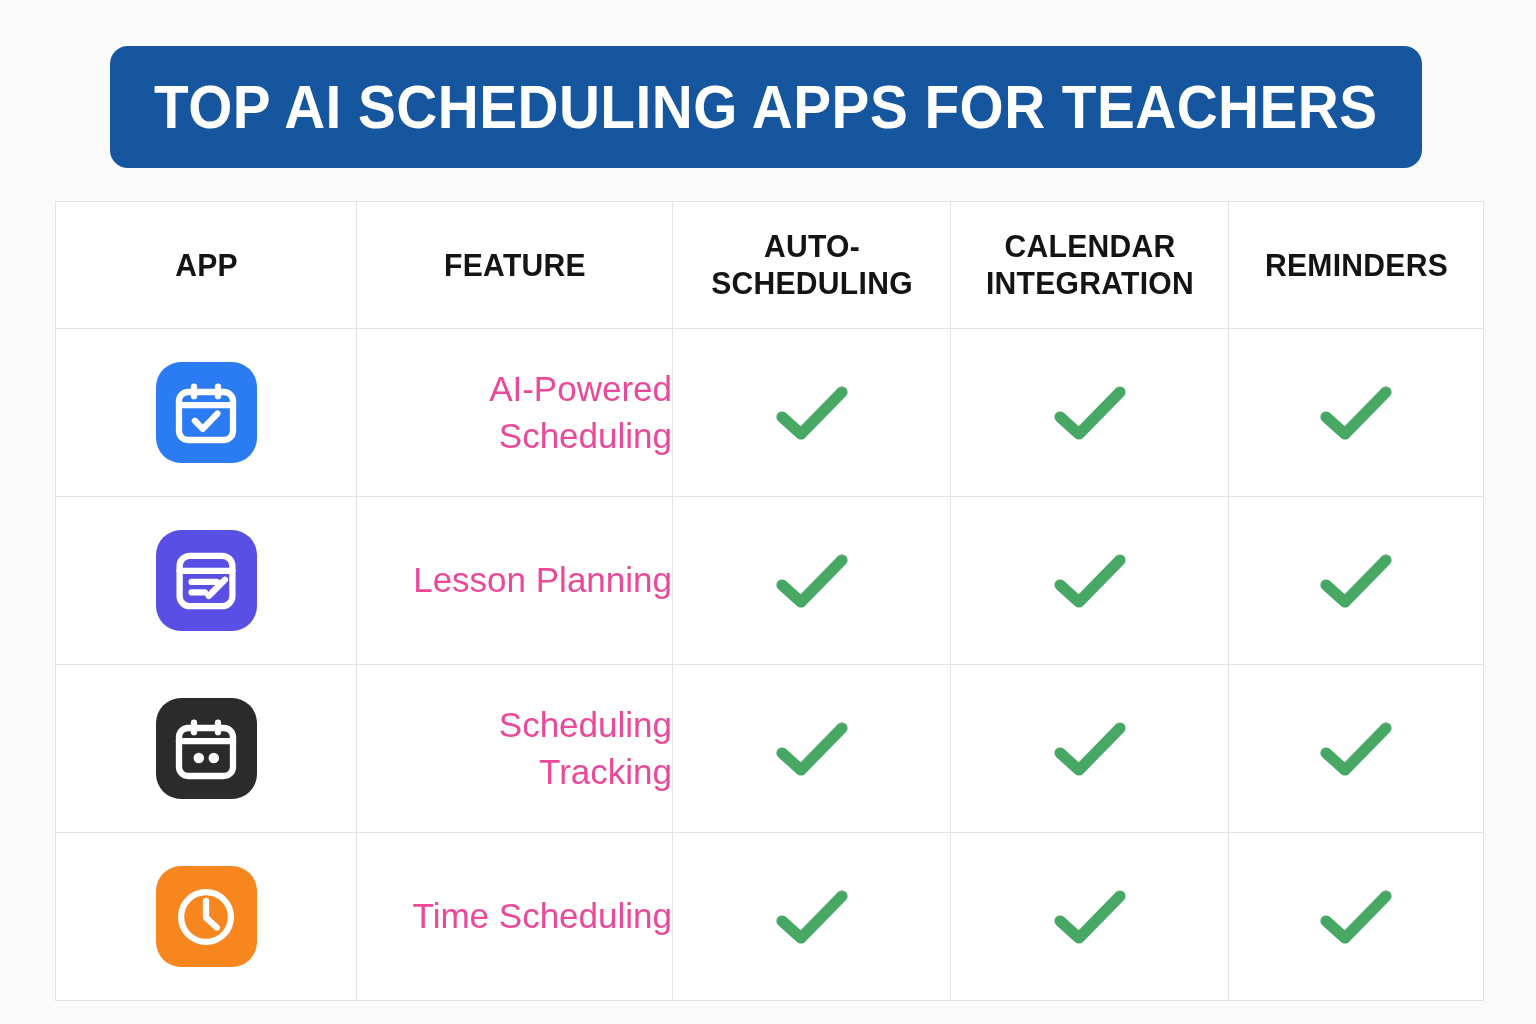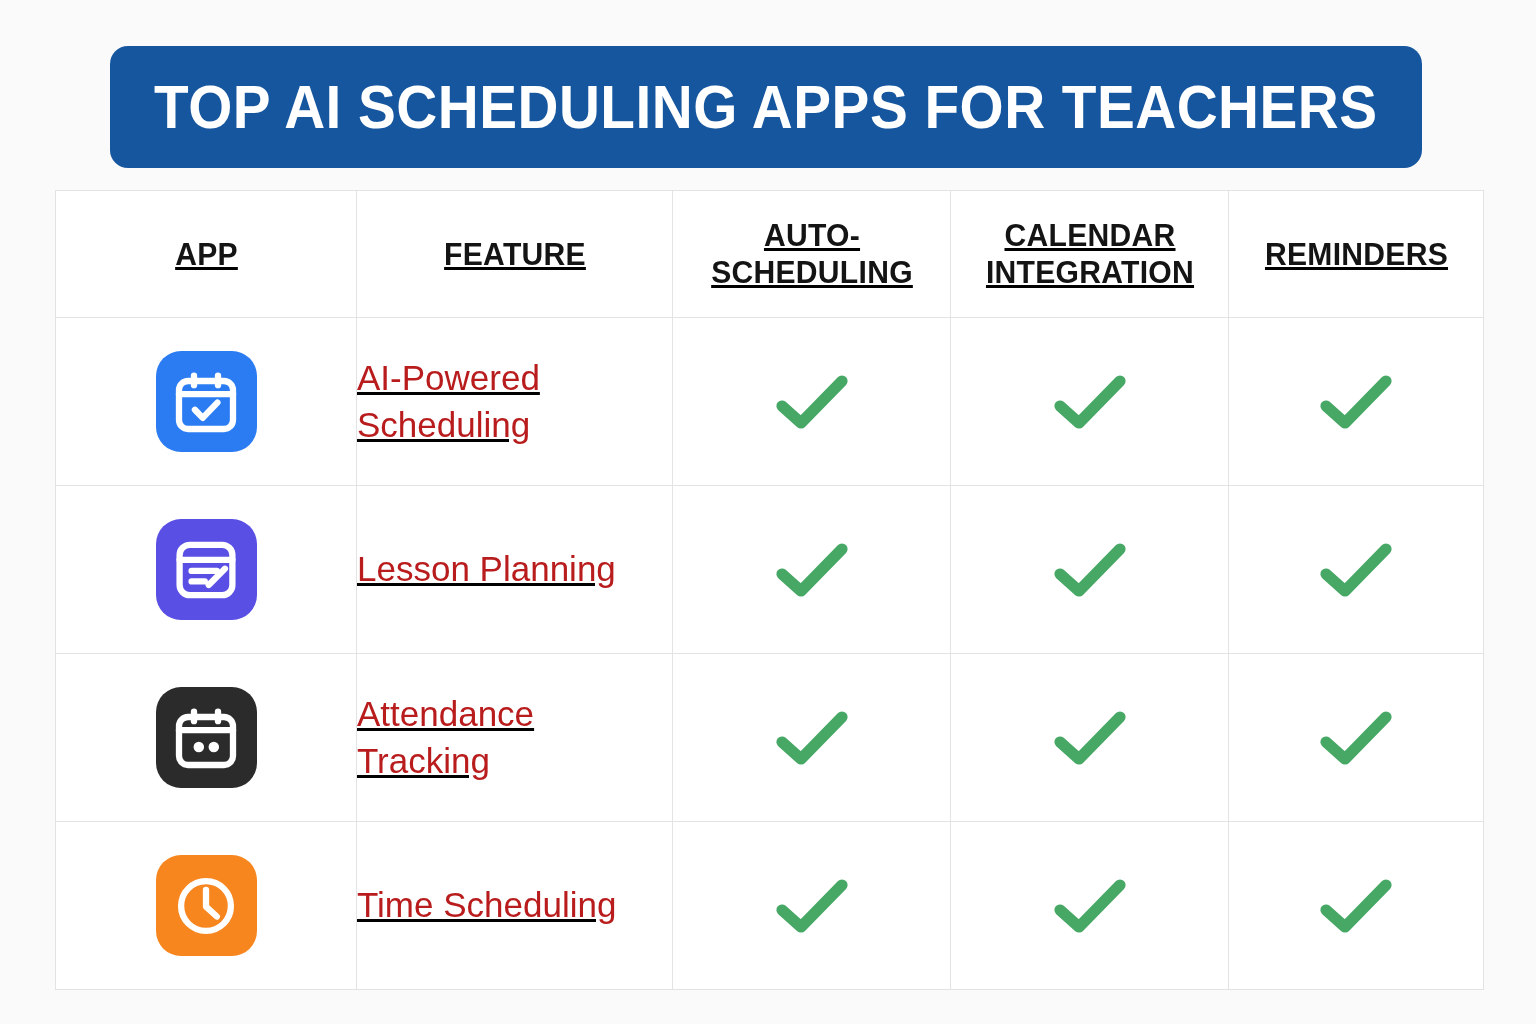--- a/index.html
+++ b/index.html
@@ -44,26 +44,25 @@
     line-height: 1;
     transform: scaleX(0.93);
     white-space: nowrap;
     text-align: center;
   }
 
   
   .table {
     position: absolute;
     left: 55px;
-    top: 190px;
+    top: 201px;
     width: 1428px;
     border-collapse: collapse;
     table-layout: fixed;
     background: #ffffff;
-    text-decoration: underline;
   }
   .table td, .table th {
     border: 1px solid #e3e3e3;
     padding: 0;
     background: #ffffff;
     vertical-align: middle;
   }
   .col-app      { width: 301px; }
   .col-feature  { width: 316px; }
   .col-auto     { width: 278px; }
@@ -85,24 +84,24 @@
   }
 
   
   .body-cell {
     height: 167px;
   }
   .app-cell {
     text-align: center;
   }
   .feature-cell {
-    text-align: left;
+    text-align: right;
     font-size: 35px;
     line-height: 1.32;
-    color: #b91c1c;
+    color: #ec4899;
     font-weight: normal;
     padding: 0 14px;
   }
   .check-cell {
     text-align: center;
   }
 
   
   .app-icon {
     width: 101px;
@@ -229,21 +228,21 @@
             <svg width="72" height="72" viewBox="0 0 24 24" fill="none" stroke="#ffffff" stroke-width="2.1" stroke-linecap="round" stroke-linejoin="round">
               <rect x="3" y="5" width="18" height="16" rx="3"></rect>
               <path d="M8 3.2v3.2"></path>
               <path d="M16 3.2v3.2"></path>
               <path d="M3 9.4h18"></path>
               <circle cx="9.6" cy="15" r="1.75" fill="#ffffff" stroke="none"></circle>
               <circle cx="14.6" cy="15" r="1.75" fill="#ffffff" stroke="none"></circle>
             </svg>
           </span>
         </td>
-        <td class="body-cell feature-cell">Attendance Tracking</td>
+        <td class="body-cell feature-cell">Scheduling Tracking</td>
         <td class="body-cell check-cell">
           <span class="check">
             <svg width="80" height="62" viewBox="0 0 40 31" fill="none" stroke="#46A864" stroke-width="5.6" stroke-linecap="round" stroke-linejoin="round">
               <path d="M5 17.5 L14.5 26 L35 5"></path>
             </svg>
           </span>
         </td>
         <td class="body-cell check-cell">
           <span class="check">
             <svg width="80" height="62" viewBox="0 0 40 31" fill="none" stroke="#46A864" stroke-width="5.6" stroke-linecap="round" stroke-linejoin="round">

